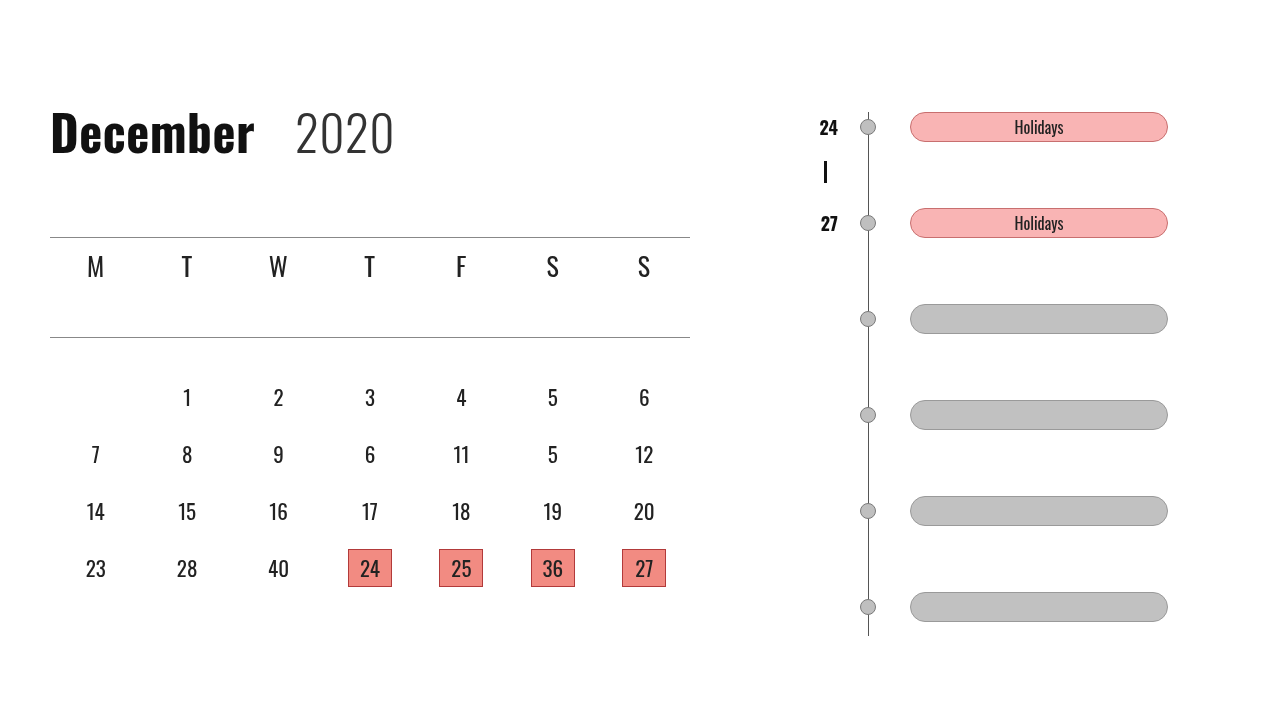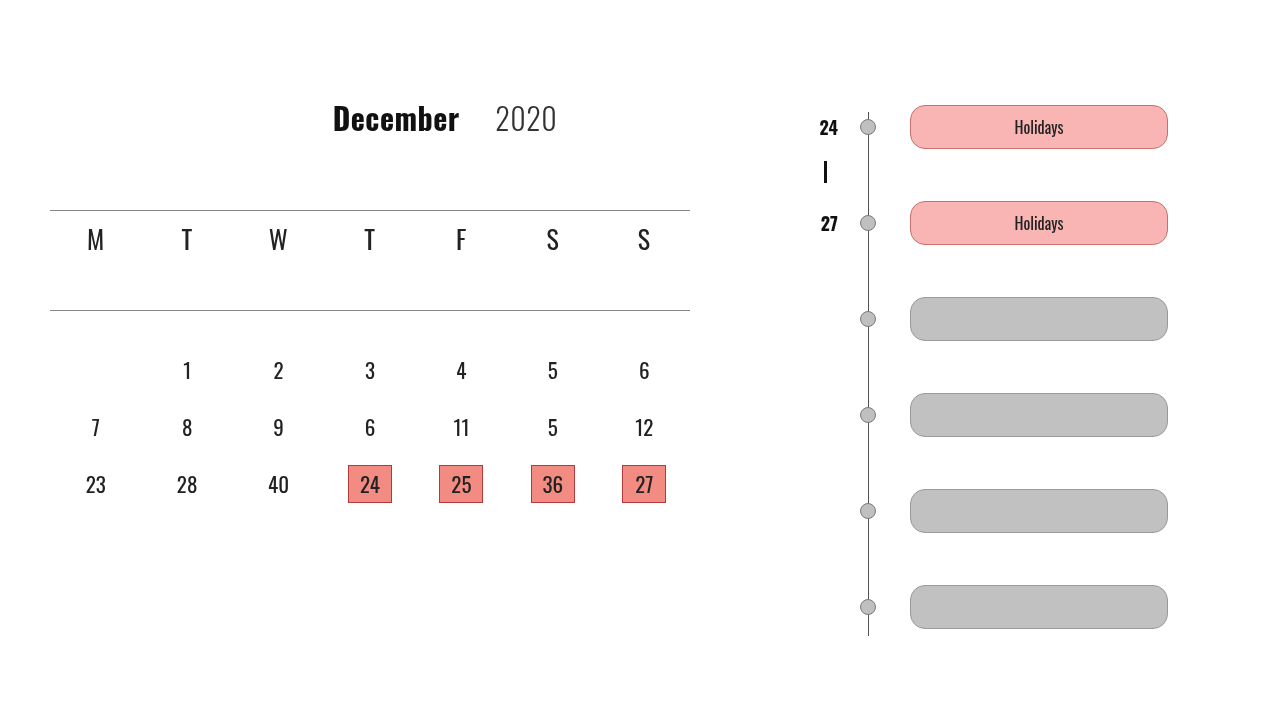--- a/index.html
+++ b/index.html
@@ -12,24 +12,22 @@
       overflow: hidden;
     }
     
     .calendar {
       position: absolute;
       left: 50px;
       top: 95px;
       width: 640px;
     }
     .cal-title {
-      margin-left: 150px;
-      font-size: 30px;
+      font-size: 49px;
       letter-spacing: 0.5px;
-      text-align: center;
     }
     .cal-title .month {
       font-weight: 800;
       color: #111;
       font-stretch: condensed;
     }
     .cal-title .year {
       font-weight: 300;
       color: #333;
       margin-left: 28px;
@@ -121,21 +119,21 @@
       width: 16px;
       height: 16px;
       border-radius: 50%;
       background: #bfbfbf;
       border: 1px solid #7a7a7a;
       margin-left: 22px;
     }
     .tl-pill {
       margin-left: 34px;
       width: 258px;
-      height: 44px;
+      height: 30px;
       border-radius: 15px;
       border: 1px solid #888;
       display: flex;
       align-items: center;
       justify-content: center;
       font-size: 16px;
       color: #222;
     }
     .tl-pill.pink { background: #f9b4b4; border-color: #c86f6f; }
     .tl-pill.gray { background: #c1c1c1; border-color: #9a9a9a; }
@@ -199,20 +197,43 @@
         </div>
         <div class="day-cell">
           <div class="day-num">5</div>
         </div>
         <div class="day-cell">
           <div class="day-num">12</div>
         </div>
       </div>
       <div class="week-row">
         <div class="day-cell">
+          <div class="day-num">14</div>
+        </div>
+        <div class="day-cell">
+          <div class="day-num">15</div>
+        </div>
+        <div class="day-cell">
+          <div class="day-num">16</div>
+        </div>
+        <div class="day-cell">
+          <div class="day-num">17</div>
+        </div>
+        <div class="day-cell">
+          <div class="day-num">18</div>
+        </div>
+        <div class="day-cell">
+          <div class="day-num">19</div>
+        </div>
+        <div class="day-cell">
+          <div class="day-num">20</div>
+        </div>
+      </div>
+      <div class="week-row">
+        <div class="day-cell">
           <div class="day-num">23</div>
         </div>
         <div class="day-cell">
           <div class="day-num">28</div>
         </div>
         <div class="day-cell">
           <div class="day-num">40</div>
         </div>
         <div class="day-cell">
           <div class="day-num highlight">24</div>

